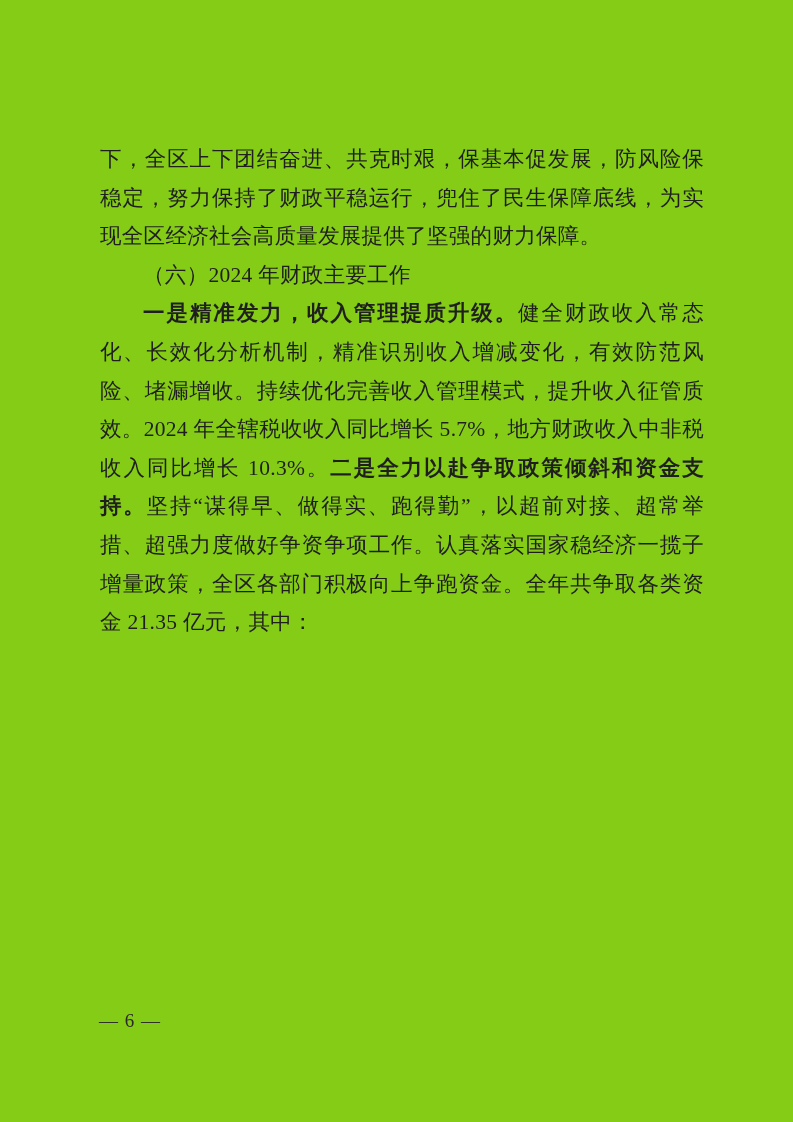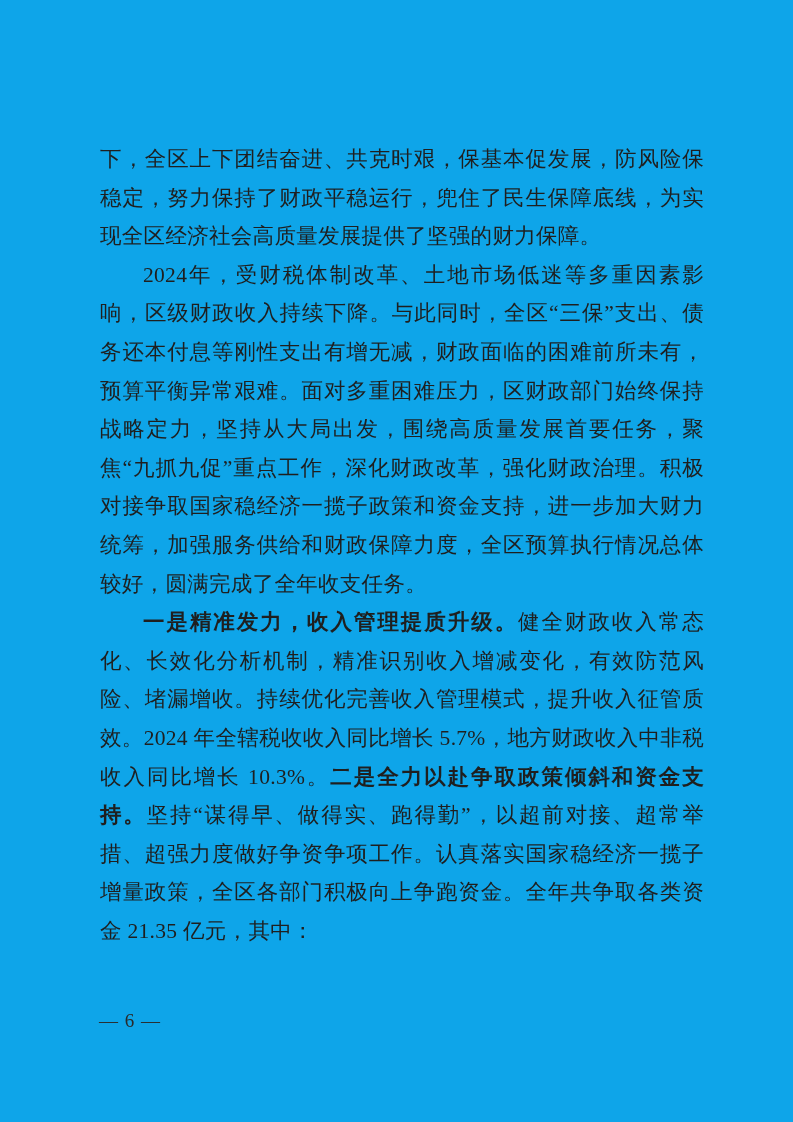--- a/index.html
+++ b/index.html
@@ -4,21 +4,21 @@
 <style>
   html, body {
     margin: 0;
     padding: 0;
     background: #ffffff;
   }
   .page {
     position: relative;
     width: 793px;
     height: 1122px;
-    background: #0ea5e9;
+    background: #84cc16;
     overflow: hidden;
     font-family: "Liberation Serif", "DejaVu Serif", serif;
     color: #1f1f1f;
   }
   .doc-body {
     position: absolute;
     left: 100px;
     top: 140px;
     width: 604px;
     font-size: 21.5px;
@@ -49,22 +49,22 @@
 </style>
 </head>
 <body>
 
 <div class="page">
 
   <div class="doc-body">
 
     <p class="para"><span>下，全区上下团结奋进、共克时艰，保基本促发展，防风险保稳定，努力保持了财政平稳运行，兜住了民生保障底线，为实现全区经济社会高质量发展提供了坚强的财力保障。</span></p>
 
+    <p class="para indent"><span>（六）2024 年财政主要工作</span></p>
 
-    <p class="para indent"><span>2024年，受财税体制改革、土地市场低迷等多重因素影响，区级财政收入持续下降。与此同时，全区“三保”支出、债务还本付息等刚性支出有增无减，财政面临的困难前所未有，预算平衡异常艰难。面对多重困难压力，区财政部门始终保持战略定力，坚持从大局出发，围绕高质量发展首要任务，聚焦“九抓九促”重点工作，深化财政改革，强化财政治理。积极对接争取国家稳经济一揽子政策和资金支持，进一步加大财力统筹，加强服务供给和财政保障力度，全区预算执行情况总体较好，圆满完成了全年收支任务。</span></p>
 
 
     <p class="para indent"><b>一是精准发力，收入管理提质升级。</b><span>健全财政收入常态化、长效化分析机制，精准识别收入增减变化，有效防范风险、堵漏增收。持续优化完善收入管理模式，提升收入征管质效。2024 年全辖税收收入同比增长 5.7%，地方财政收入中非税收入同比增长 10.3%。</span><b>二是全力以赴争取政策倾斜和资金支持。</b><span>坚持“谋得早、做得实、跑得勤”，以超前对接、超常举措、超强力度做好争资争项工作。认真落实国家稳经济一揽子增量政策，全区各部门积极向上争跑资金。全年共争取各类资金 21.35 亿元，其中：</span></p>
 
   </div>
 
   <div class="page-footer">
     <span>— 6 —</span>
   </div>
 

